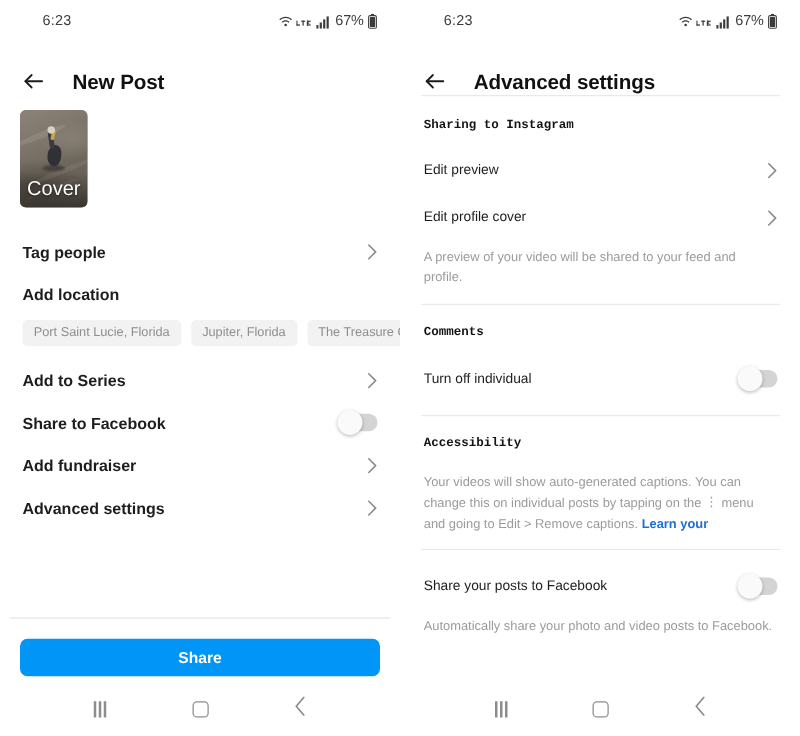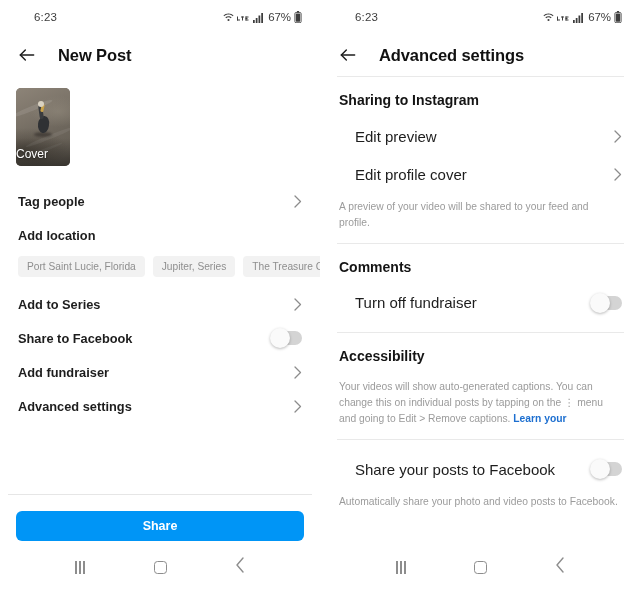--- a/index.html
+++ b/index.html
@@ -43,21 +43,21 @@
     color: #3c3c3c;
     font-size: 11px;
   }
   .status-icons svg { display: block; }
   .status-pct { font-size: 11.5px; margin-left: 1px; letter-spacing: -0.1px; }
 
   
   .app-bar {
     height: 42px;
     display: flex;
-    align-items: center;
+    align-items: flex-end;
     padding-left: 16px;
     gap: 20px;
   }
   .back-arrow {
     width: 22px; height: 22px;
     display: flex; align-items: center; justify-content: center;
     color: #1c1c1c;
     cursor: pointer;
   }
   .app-title {
@@ -141,22 +141,23 @@
   }
   .thumb .cover-scrim {
     position: absolute;
     left: 0; right: 0; bottom: 0;
     height: 28px;
     background: linear-gradient(to bottom, rgba(0,0,0,0), rgba(0,0,0,0.42));
   }
   .thumb .cover-label {
     position: absolute;
     left: 0; right: 0; bottom: 5px;
+    text-align: center;
     color: #ffffff;
-    font-size: 12px;
+    font-size: 16px;
     text-shadow: 0 1px 2px rgba(0,0,0,0.5);
   }
   .caption-input {
     flex: 1;
     padding-top: 4px;
     font-size: 12.5px;
     color: #9a9a9a;
     cursor: text;
   }
 
@@ -274,27 +275,28 @@
     background: #8d8d8d;
   }
   .nav-home {
     width: 13px; height: 13px;
     border: 1.6px solid #8d8d8d;
     border-radius: 3.5px;
   }
 
   
   .section-title {
-    font-size: 14px;
+    font-size: 10px;
     font-weight: bold;
     color: #141414;
     padding: 0 18px;
     display: flex;
     align-items: center;
     height: 34px;
+    font-family: Liberation Mono, monospace;
   }
   .help-text {
     font-size: 10.3px;
     color: #9b9b9b;
     padding: 0 18px 12px 18px;
     line-height: 1.55;
   }
   .help-text .link { color: #1d6fd0; font-weight: bold; }
   .help-text .kebab {
     display: inline-block;
@@ -302,21 +304,21 @@
     letter-spacing: 0;
   }
   .row-r {
     height: 38px;
     display: flex;
     align-items: center;
     justify-content: space-between;
     padding: 0 18px;
     cursor: pointer;
   }
-  .row-r .label { font-size: 15px; color: #1d1d1d; margin-left: 16px; }
+  .row-r .label { font-size: 11px; color: #1d1d1d; }
   .sp6 { height: 6px; }
   .sp10 { height: 10px; }
 </style>
 </head>
 <body>
 
 <div class="screens">
 
   <div class="phone left">
 
@@ -397,21 +399,21 @@
           </svg>
       </span>
     </div>
 
     <div class="list-row">
       <span class="label">Add location</span>
     </div>
 
     <div class="chips">
       <div class="chip">Port Saint Lucie, Florida</div>
-      <div class="chip">Jupiter, Series</div>
+      <div class="chip">Jupiter, Florida</div>
       <div class="chip">The Treasure C</div>
     </div>
 
     <div style="height:6px"></div>
 
     <div class="list-row">
       <span class="label">Add to Series</span>
       <span class="chevron">
         <svg width="8" height="13" viewBox="0 0 8 13" fill="none" stroke="currentColor" stroke-width="1.3" stroke-linecap="round" stroke-linejoin="round">
             <polyline points="1,1 6.5,6.5 1,12"></polyline>
@@ -543,21 +545,21 @@
           </svg>
       </span>
     </div>
     <div class="sp6"></div>
     <div class="help-text">A preview of your video will be shared to your feed and profile.</div>
     <div class="divider-inset"></div>
 
     <div class="sp6"></div>
     <div class="section-title">Comments</div>
     <div class="row-r">
-      <span class="label">Turn off fundraiser</span>
+      <span class="label">Turn off individual</span>
       <span class="toggle">
         <span class="knob"></span>
       </span>
     </div>
     <div class="sp10"></div>
     <div class="divider-inset"></div>
 
     <div class="sp6"></div>
     <div class="section-title">Accessibility</div>
     <div class="sp6"></div>

